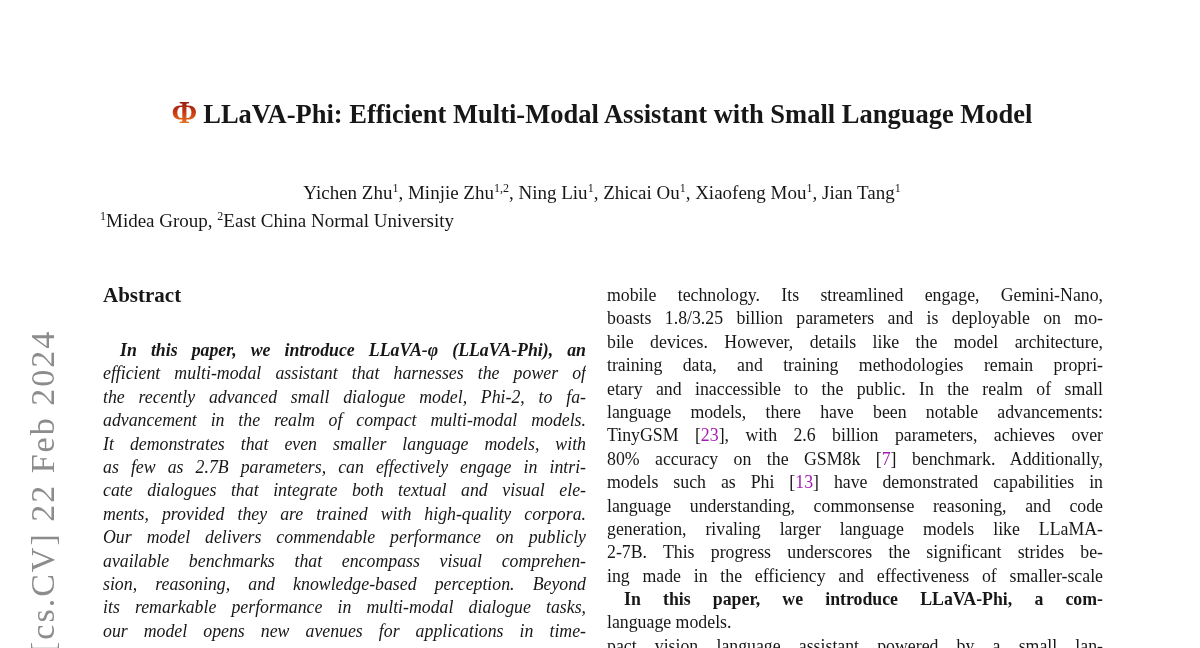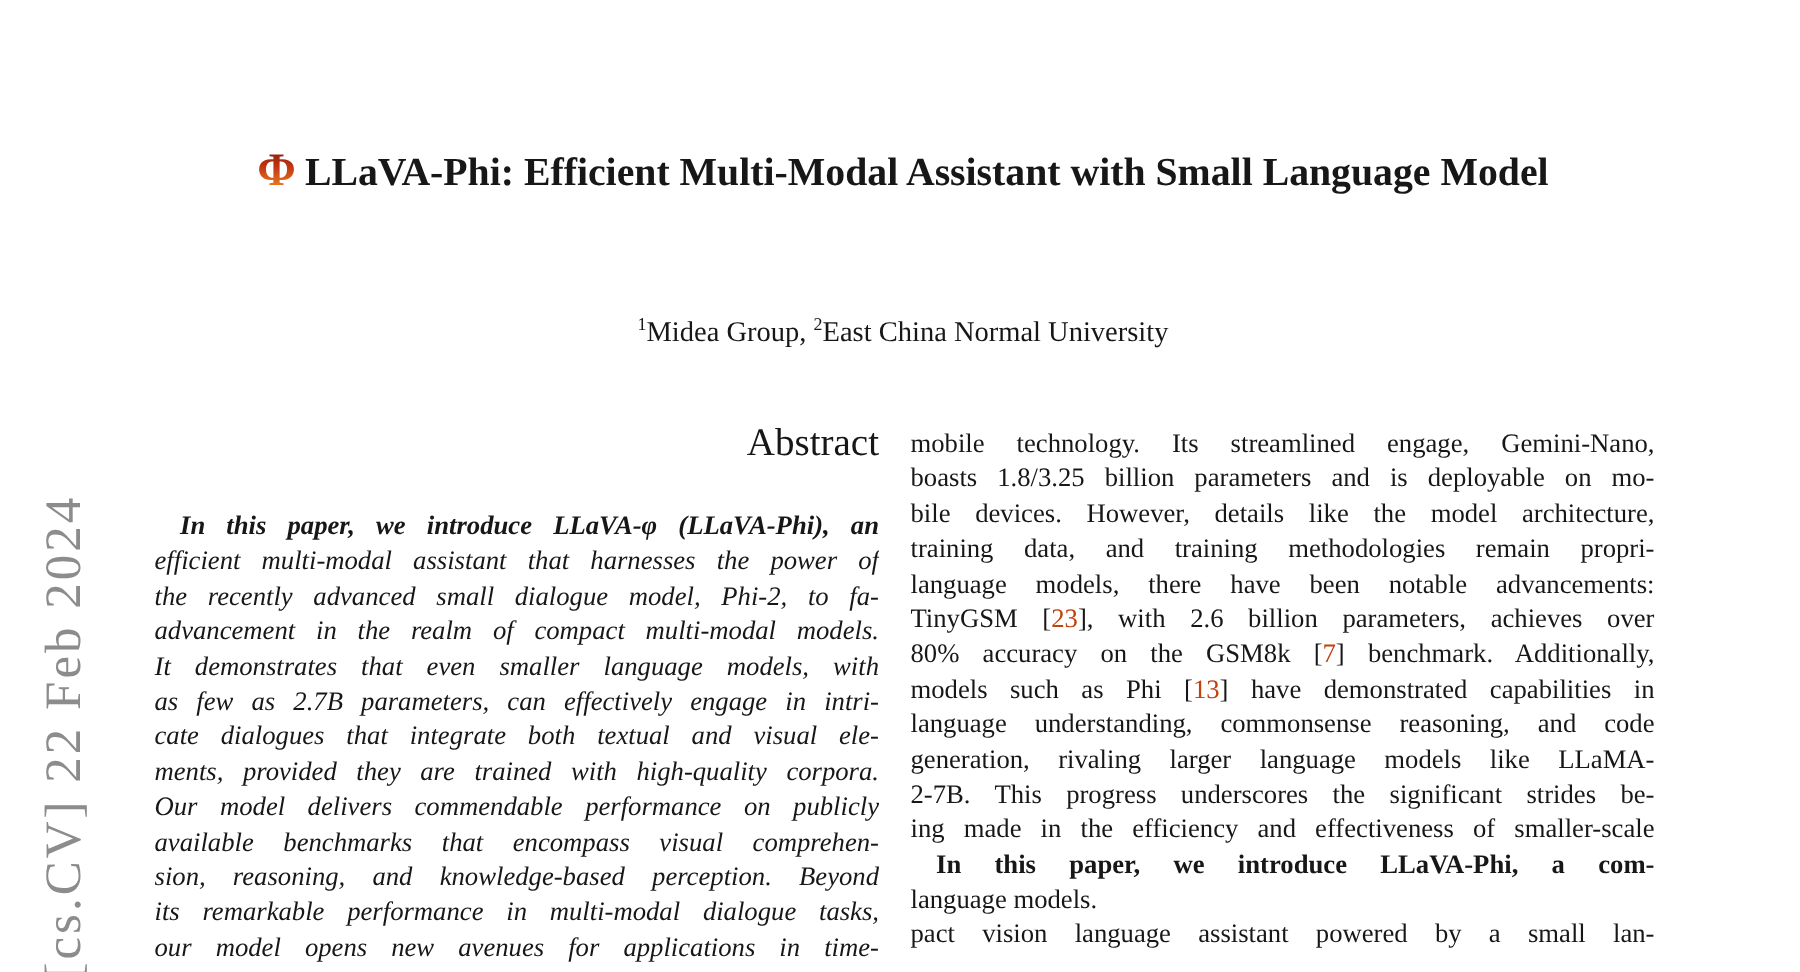--- a/index.html
+++ b/index.html
@@ -51,36 +51,36 @@
     width: 1004px;
     text-align: center;
     font-size: 19px;
     line-height: 26px;
   }
   .affils {
     position: absolute;
     left: 100px;
     top: 203px;
     width: 1004px;
-    text-align: center;
+    text-align: left;
     font-size: 19px;
     line-height: 26px;
   }
   .sup { font-size: 12px; vertical-align: 7px; }
   .col-left {
     position: absolute;
     left: 103px;
     top: 283px;
     width: 483px;
   }
   .abstract-heading {
     margin: 0 0 32px 0;
-    text-align: right;
-    font-size: 26px;
-    font-weight: normal;
+    text-align: left;
+    font-size: 21px;
+    font-weight: bold;
     line-height: 24px;
   }
   .abstract-body {
     font-style: italic;
     font-size: 17.8px;
   }
   .col-right {
     position: absolute;
     left: 607px;
     top: 284px;
@@ -91,33 +91,34 @@
   .jline {
     text-align: justify;
     line-height: 23.4px;
     height: 23.4px;
     overflow: hidden;
   }
   .jline::after { content: ""; display: inline-block; width: 100%; height: 0; }
   .jline.last { text-align: left; }
   .jline.last::after { content: none; }
   .jline.indent { text-indent: 17px; font-weight: bold; }
-  .cite { color: #c2410c; cursor: pointer; }
+  .cite { color: #a21caf; cursor: pointer; }
 </style>
 </head>
 <body>
 
 <div class="page">
 
   <div class="arxiv-banner">[cs.CV] 22 Feb 2024</div>
 
   <div class="title-row">
     <span class="phi-logo">Φ</span><span>LLaVA-Phi: Efficient Multi-Modal Assistant with Small Language Model</span>
   </div>
 
+  <div class="authors"><span>Yichen Zhu</span><span class="sup">1</span><span>, Minjie Zhu</span><span class="sup">1,2</span><span>, Ning Liu</span><span class="sup">1</span><span>, Zhicai Ou</span><span class="sup">1</span><span>, Xiaofeng Mou</span><span class="sup">1</span><span>, Jian Tang</span><span class="sup">1</span></div>
 
   <div class="affils"><span class="sup">1</span><span>Midea Group, </span><span class="sup">2</span><span>East China Normal University</span></div>
 
   <section class="col-left">
     <h2 class="abstract-heading">Abstract</h2>
     <div class="abstract-body">
         <div class="jline indent"><span>In this paper, we introduce LLaVA-φ (LLaVA-Phi), an</span></div>
         <div class="jline"><span>efficient multi-modal assistant that harnesses the power of</span></div>
         <div class="jline"><span>the recently advanced small dialogue model, Phi-2, to fa-</span></div>
         <div class="jline"><span>advancement in the realm of compact multi-modal models.</span></div>
@@ -131,20 +132,21 @@
         <div class="jline"><span>its remarkable performance in multi-modal dialogue tasks,</span></div>
         <div class="jline"><span>our model opens new avenues for applications in time-</span></div>
       </div>
   </section>
 
   <section class="col-right">
       <div class="jline"><span>mobile technology. Its streamlined engage, Gemini-Nano,</span></div>
       <div class="jline"><span>boasts 1.8/3.25 billion parameters and is deployable on mo-</span></div>
       <div class="jline"><span>bile devices. However, details like the model architecture,</span></div>
       <div class="jline"><span>training data, and training methodologies remain propri-</span></div>
+      <div class="jline"><span>etary and inaccessible to the public. In the realm of small</span></div>
       <div class="jline"><span>language models, there have been notable advancements:</span></div>
       <div class="jline"><span>TinyGSM [</span><span class="cite">23</span><span>], with 2.6 billion parameters, achieves over</span></div>
       <div class="jline"><span>80% accuracy on the GSM8k [</span><span class="cite">7</span><span>] benchmark. Additionally,</span></div>
       <div class="jline"><span>models such as Phi [</span><span class="cite">13</span><span>] have demonstrated capabilities in</span></div>
       <div class="jline"><span>language understanding, commonsense reasoning, and code</span></div>
       <div class="jline"><span>generation, rivaling larger language models like LLaMA-</span></div>
       <div class="jline"><span>2-7B. This progress underscores the significant strides be-</span></div>
       <div class="jline"><span>ing made in the efficiency and effectiveness of smaller-scale</span></div>
       <div class="jline indent"><span>In this paper, we introduce LLaVA-Phi, a com-</span></div>
       <div class="jline last"><span>language models.</span></div>

